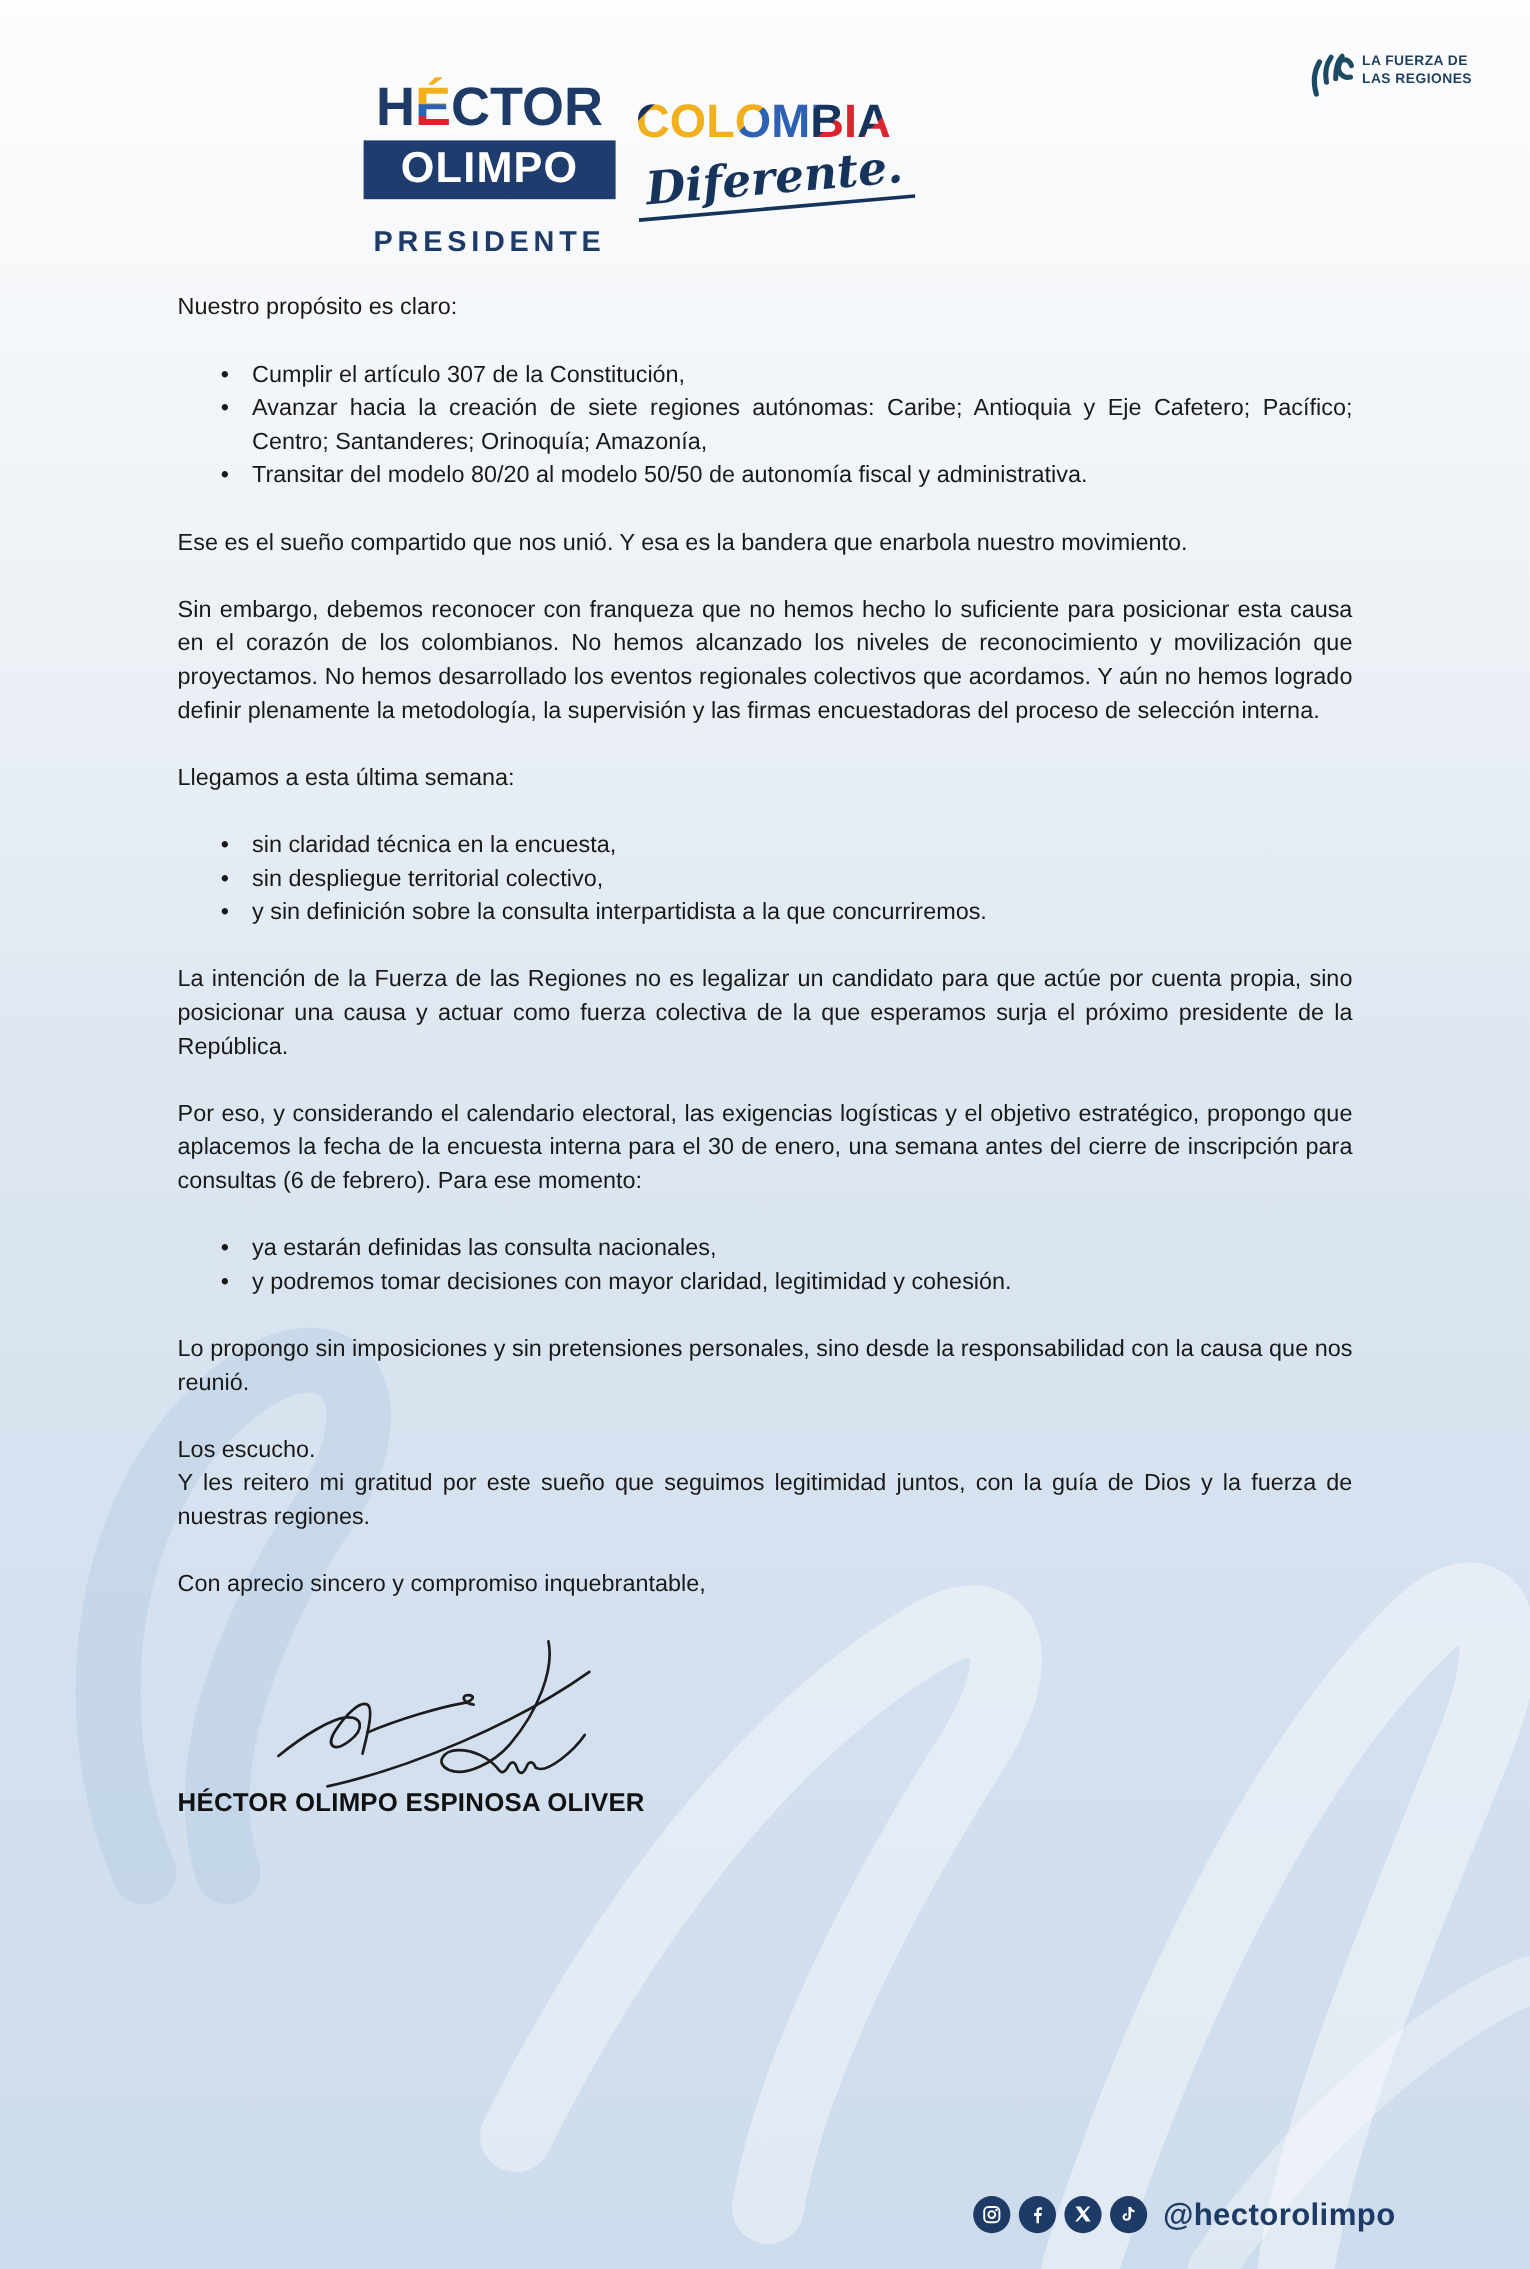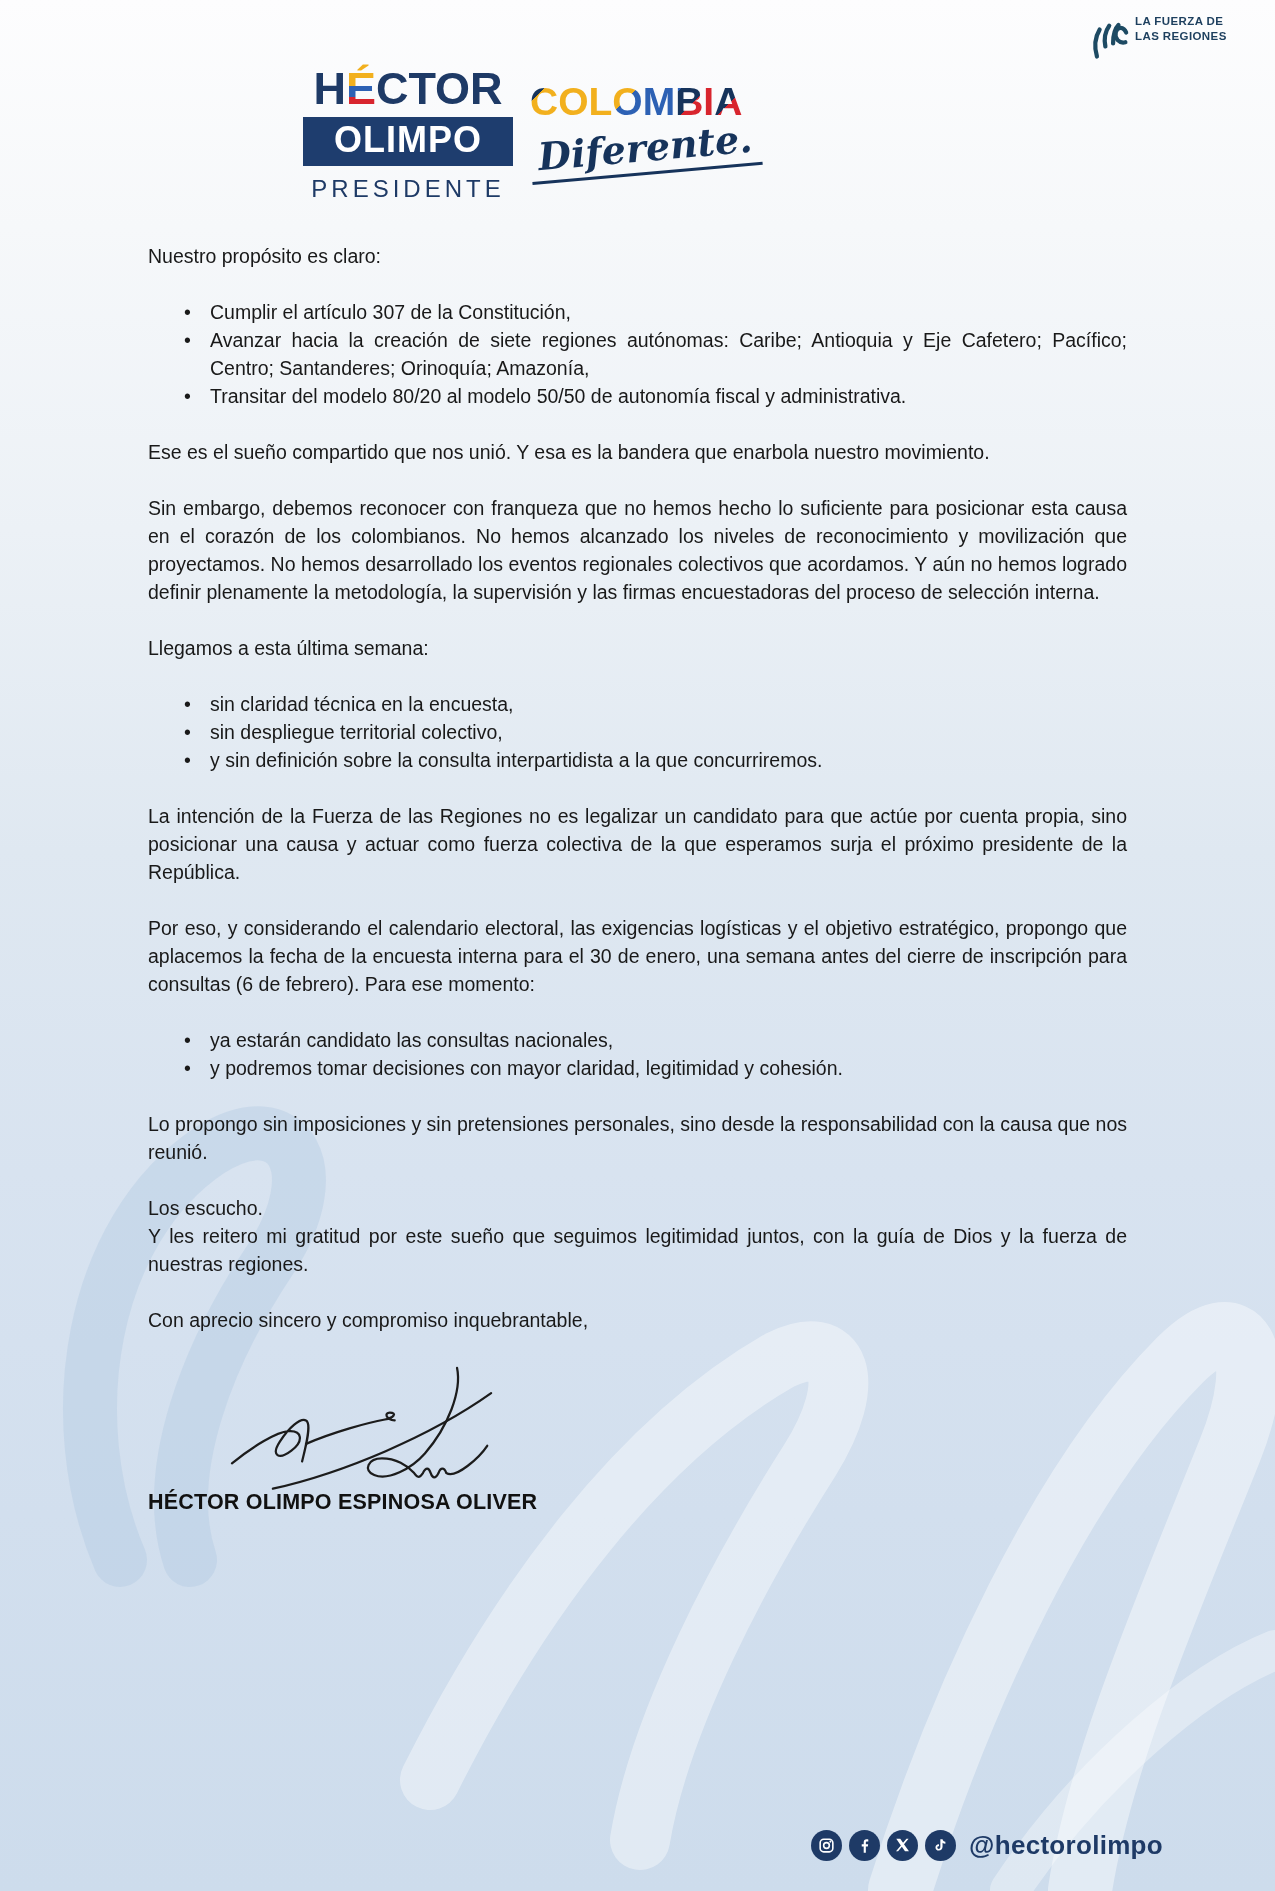--- a/index.html
+++ b/index.html
@@ -13,37 +13,37 @@
   .watermark { position:absolute; left:0; top:0; width:1275px; height:1891px; pointer-events:none; }
   
   .header { position:relative; height:232px; }
   .hector-logo { position:absolute; left:303px; top:64px; width:210px; text-align:center; }
   .hector-line { font-weight:bold; font-size:45px; line-height:1.12; color:#1e3a66; letter-spacing:0; }
   .flag-letter {
     background:linear-gradient(180deg,#f2b01e 0 46%,#2d61b4 46% 66%,#d8252e 66% 100%);
     -webkit-background-clip:text; background-clip:text; color:transparent;
   }
   .olimpo-box { background:#1e3d6e; color:#ffffff; font-weight:bold; font-size:36px; line-height:1.1; padding:3px 6px 6px; margin-top:3px; letter-spacing:1px; }
-  .presidente { color:#1e3a66; font-weight:normal; font-size:24px; letter-spacing:4px; margin-top:9px; }
+  .presidente { color:#1e3a66; font-weight:bold; font-size:24px; letter-spacing:4px; margin-top:22px; }
   .colombia-logo { position:absolute; left:530px; top:82px; width:220px; text-align:left; }
   .colombia-word { font-weight:bold; font-size:39px; line-height:1; white-space:nowrap; }
   .colombia-word span { display:inline-block; -webkit-background-clip:text; background-clip:text; }
   .col-0 { background-image:linear-gradient(135deg,#16335b 0 30%,#f2b01e 30%); color:transparent; }
   .col-1, .col-2 { color:#f2b01e; }
   .col-3 { background-image:linear-gradient(135deg,#f2b01e 0 45%,#2d61b4 45%); color:transparent; }
   .col-4 { color:#2d61b4; }
   .col-5 { background-image:linear-gradient(135deg,#2d61b4 0 18%,#16335b 18% 58%,#d8252e 58%); color:transparent; }
   .col-6 { color:#d8252e; }
   .col-7 { background-image:linear-gradient(135deg,#16335b 0 55%,#d8252e 55%); color:transparent; }
   .diferente {
     display:inline-block; font-family:"DejaVu Serif", serif; font-style:italic; font-weight:bold;
     font-size:38px; color:#16335b; transform:rotate(-5deg); margin-top:4px; padding:0 8px 2px;
     border-bottom:3px solid #16335b;
   }
-  .fuerza-logo { position:absolute; left:1090px; top:14px; display:flex; align-items:flex-start; gap:5px; }
+  .fuerza-logo { position:absolute; left:1090px; top:36px; display:flex; align-items:center; gap:5px; }
   .fuerza-text { color:#1d3f5e; font-weight:bold; font-size:11.5px; line-height:1.3; letter-spacing:0.4px; padding-bottom:2px; }
   
   .letter-body { position:relative; padding:10px 148px 0 148px; font-size:19.5px; line-height:28px; text-align:justify; }
   .letter-body p { margin:28px 0; }
   .letter-body p.first { margin-top:0; }
   .letter-body ul { list-style:none; margin:28px 0; padding:0; }
   .letter-body li { position:relative; padding-left:62px; text-align:justify; }
   .letter-body li::before { content:"\2022"; position:absolute; left:36px; top:0; }
   .closing-block { margin:28px 0; }
   .signature-wrap { margin:26px 0 -26px 78px; width:312px; height:152px; }
@@ -114,21 +114,21 @@
       <li>sin claridad técnica en la encuesta,</li>
       <li>sin despliegue territorial colectivo,</li>
       <li>y sin definición sobre la consulta interpartidista a la que concurriremos.</li>
     </ul>
 
     <p>La intención de la Fuerza de las Regiones no es legalizar un candidato para que actúe por cuenta propia, sino posicionar una causa y actuar como fuerza colectiva de la que esperamos surja el próximo presidente de la República.</p>
 
     <p>Por eso, y considerando el calendario electoral, las exigencias logísticas y el objetivo estratégico, propongo que aplacemos la fecha de la encuesta interna para el 30 de enero, una semana antes del cierre de inscripción para consultas (6 de febrero). Para ese momento:</p>
 
     <ul>
-      <li>ya estarán candidato las consultas nacionales,</li>
+      <li>ya estarán definidas las consulta nacionales,</li>
       <li>y podremos tomar decisiones con mayor claridad, legitimidad y cohesión.</li>
     </ul>
 
     <p>Lo propongo sin imposiciones y sin pretensiones personales, sino desde la responsabilidad con la causa que nos reunió.</p>
 
     <div class="closing-block">
       <div>Los escucho.</div>
       <div>Y les reitero mi gratitud por este sueño que seguimos legitimidad juntos, con la guía de Dios y la fuerza de nuestras regiones.</div>
     </div>
 

